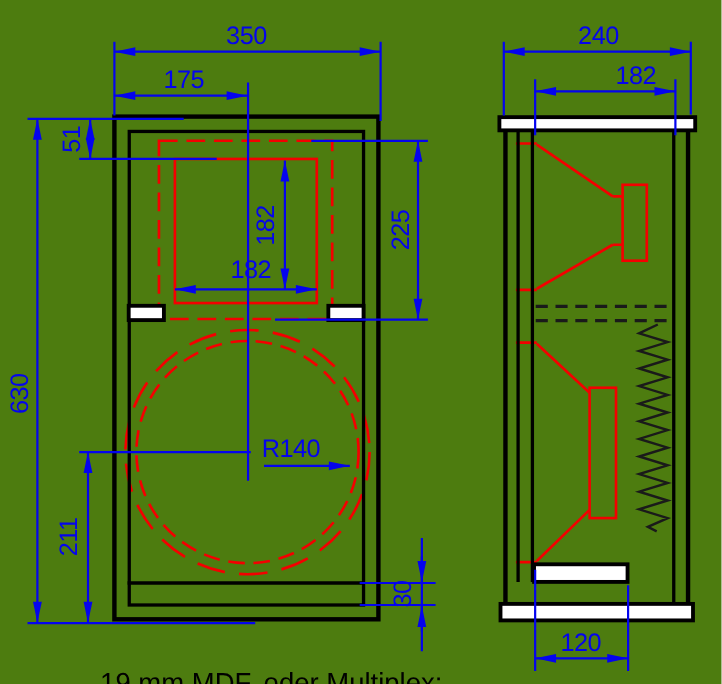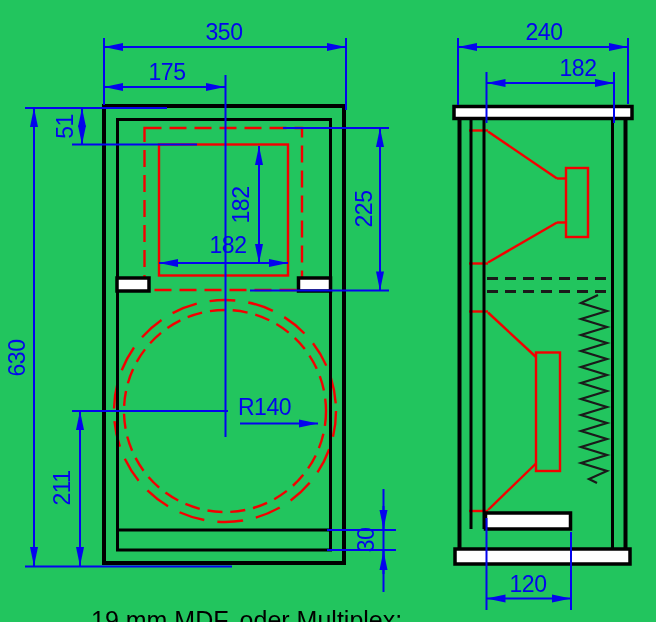--- a/index.html
+++ b/index.html
@@ -1,16 +1,16 @@
 <!DOCTYPE html>
 <html><head>
 <meta charset="utf-8">
 <style>
   html,body{margin:0;padding:0;background:#ffffff;}
-  .page{position:relative;width:656px;height:622px;background:#22c55e;overflow:hidden;
+  .page{position:relative;width:656px;height:622px;background:#4d7c0f;overflow:hidden;
         font-family:"Liberation Sans", sans-serif;text-align:right;}
   svg{display:block;}
   
   .blk4{stroke:#000000;stroke-width:4;fill:none;}
   .blk3{stroke:#000000;stroke-width:3;fill:none;}
   .blkfill{stroke:#000000;stroke-width:3.5;fill:#ffffff;}
   .blkdash{stroke:#1a1a1a;stroke-width:3;fill:none;stroke-dasharray:11 7;}
   .zig{stroke:#1a1a1a;stroke-width:2.2;fill:none;}
   
   .red{stroke:#f40000;stroke-width:2.4;fill:none;}

